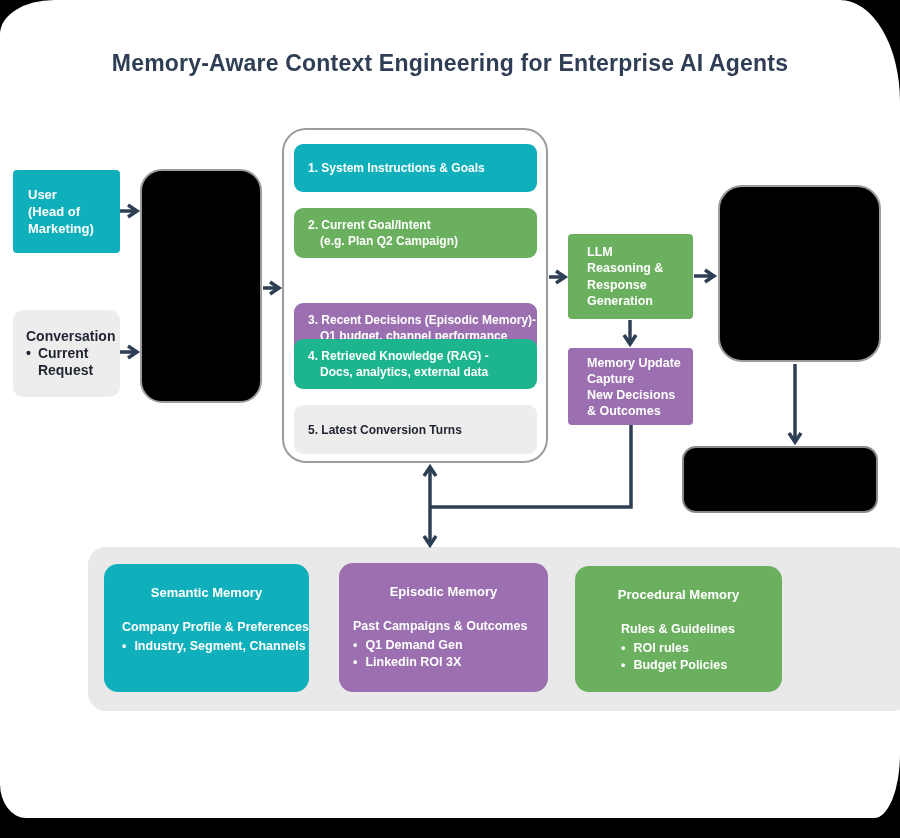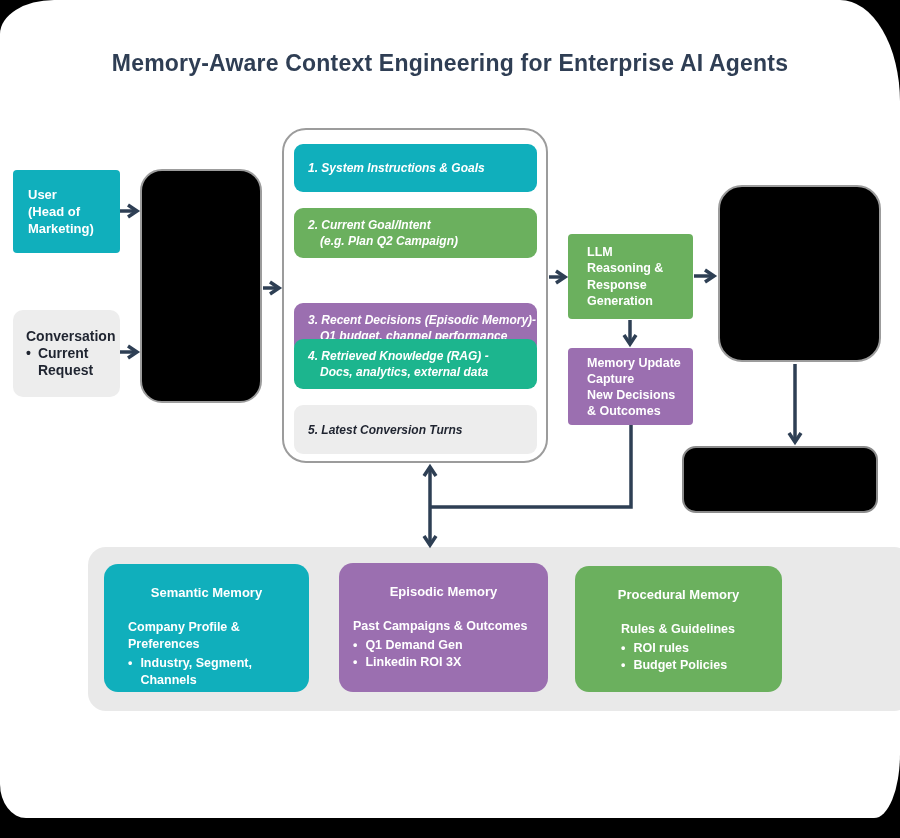--- a/index.html
+++ b/index.html
@@ -29,21 +29,21 @@
   }
   
   .ctx{
     position:absolute;left:282px;top:128px;width:266px;height:335px;
     border:2px solid #9C9C9C;border-radius:24px;background:#fff;box-sizing:border-box;
   }
   .ctx-item{
     position:absolute;left:10px;width:243px;border-radius:9px;
     display:flex;flex-direction:column;justify-content:center;
     color:#fff;font-size:12px;font-weight:600;line-height:16px;
-    padding-left:14px;box-sizing:border-box;font-style:italic;
+    padding-left:14px;box-sizing:border-box;
   }
   .ctx-item .ln{white-space:nowrap;}
   .ctx-item .ln2{padding-left:12px;}
   .dark-text{color:#1F2430;}
   
   .user-box{left:13px;top:170px;width:107px;height:83px;padding-left:15px;}
   .conv-box{
     position:absolute;left:13px;top:310px;width:107px;height:87px;border-radius:10px;
     background:#EDEDED;color:#1F2430;font-size:14px;font-weight:600;line-height:17px;
     display:flex;flex-direction:column;justify-content:center;
@@ -62,21 +62,21 @@
   }
   .mem-box{
     position:absolute;border-radius:14px;color:#fff;box-sizing:border-box;
     font-size:12.5px;font-weight:600;padding-top:21px;
   }
   .mem-box .mem-title{text-align:center;font-size:13px;margin-bottom:19px;}
   .mem-box .mem-body{line-height:17px;}
   .mem-box ul{list-style:none;margin:2px 0 0 0;padding:0;}
   .mem-box li{display:flex;gap:8px;line-height:17px;}
   .sem-box{left:16px;top:17px;width:205px;height:128px;}
-  .sem-box .mem-body{padding-left:24px;}
+  .sem-box .mem-body{padding-left:18px;}
   .epi-box{left:251px;top:16px;width:209px;height:129px;}
   .epi-box .mem-body{padding-left:14px;}
   .pro-box{left:487px;top:19px;width:207px;height:126px;}
   .pro-box .mem-body{padding-left:46px;}
   .connectors{position:absolute;left:0;top:0;pointer-events:none;}
   .connector{stroke:#2E3F54;stroke-width:3.5px;fill:none;}
 </style>
 </head>
 <body>
 

